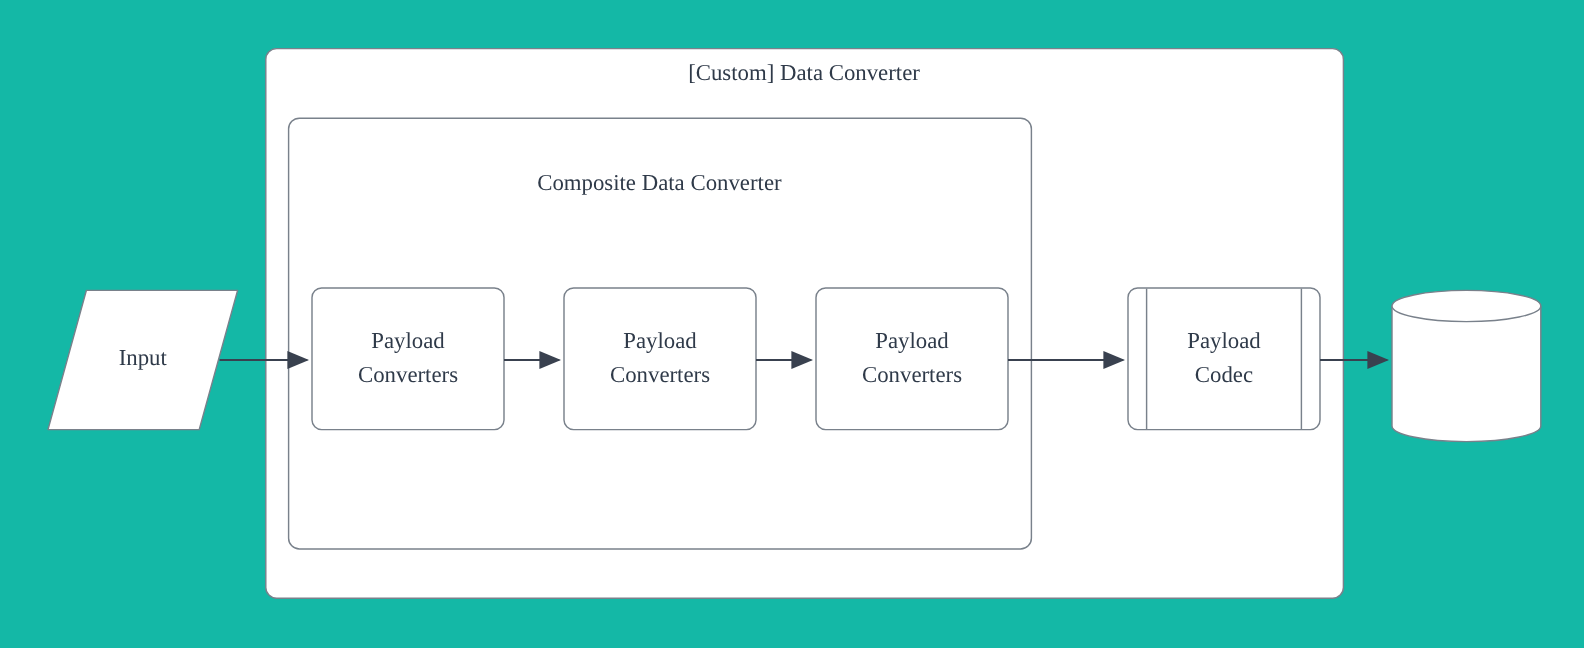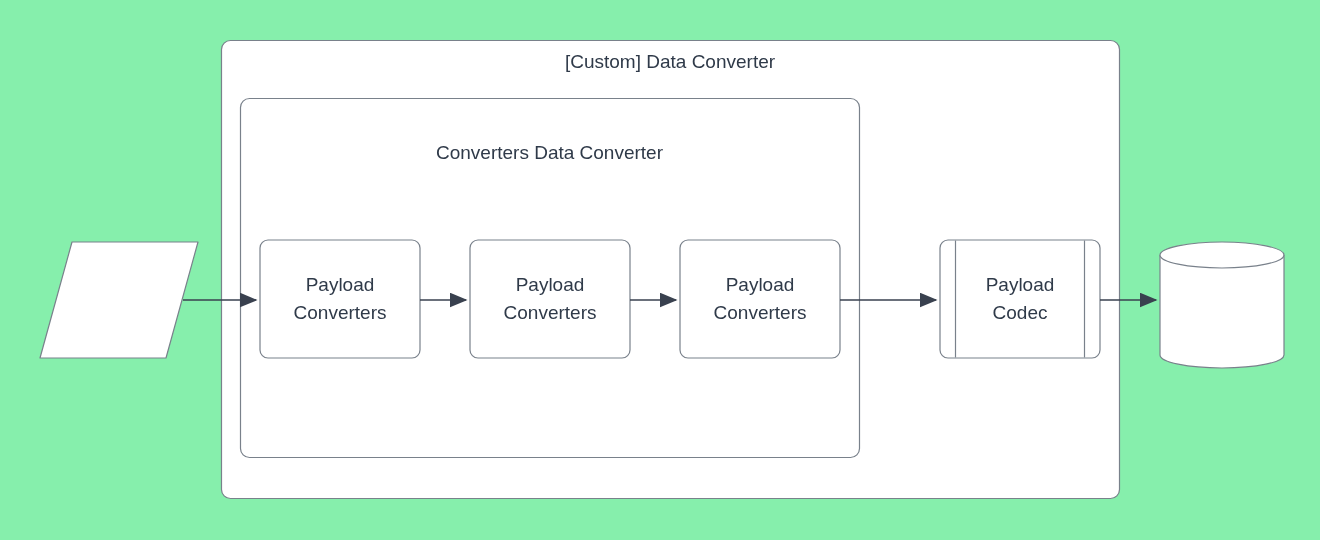--- a/index.html
+++ b/index.html
@@ -4,22 +4,22 @@
 <style>
   html, body {
     margin: 0;
     padding: 0;
     background: #ffffff;
   }
   .canvas {
     position: relative;
     width: 1320px;
     height: 540px;
-    background: #86efac;
-    font-family: Liberation Sans, sans-serif;
+    background: #14b8a6;
+    font-family: Liberation Serif, serif;
     color: #2f3a49;
     overflow: hidden;
   }
   .canvas svg {
     position: absolute;
     left: 0;
     top: 0;
   }
   .lbl {
     position: absolute;
@@ -70,22 +70,23 @@
 
     <line x1="183" y1="300" x2="256" y2="300" stroke="#39414f" stroke-width="1.5" marker-end="url(#arrowhead)"></line>
     <line x1="420" y1="300" x2="466" y2="300" stroke="#39414f" stroke-width="1.5" marker-end="url(#arrowhead)"></line>
     <line x1="630" y1="300" x2="676" y2="300" stroke="#39414f" stroke-width="1.5" marker-end="url(#arrowhead)"></line>
     <line x1="840" y1="300" x2="936" y2="300" stroke="#39414f" stroke-width="1.5" marker-end="url(#arrowhead)"></line>
     <line x1="1100" y1="300" x2="1156" y2="300" stroke="#39414f" stroke-width="1.5" marker-end="url(#arrowhead)"></line>
   </svg>
 
   <div class="group-title" style="left:221px; top:51px; width:898px;">[Custom] Data Converter</div>
 
-  <div class="group-title" style="left:240px; top:142px; width:619px;">Converters Data Converter</div>
+  <div class="group-title" style="left:240px; top:142px; width:619px;">Composite Data Converter</div>
 
+  <div class="lbl" style="left:69px; top:240px; width:100px; height:118px;">Input</div>
 
   <div class="lbl" style="left:280px; top:240px; width:120px; height:118px;">Payload Converters</div>
 
   <div class="lbl" style="left:490px; top:240px; width:120px; height:118px;">Payload Converters</div>
 
   <div class="lbl" style="left:700px; top:240px; width:120px; height:118px;">Payload Converters</div>
 
   <div class="lbl" style="left:965px; top:240px; width:110px; height:118px;text-align:center;">Payload Codec</div>
 
 

